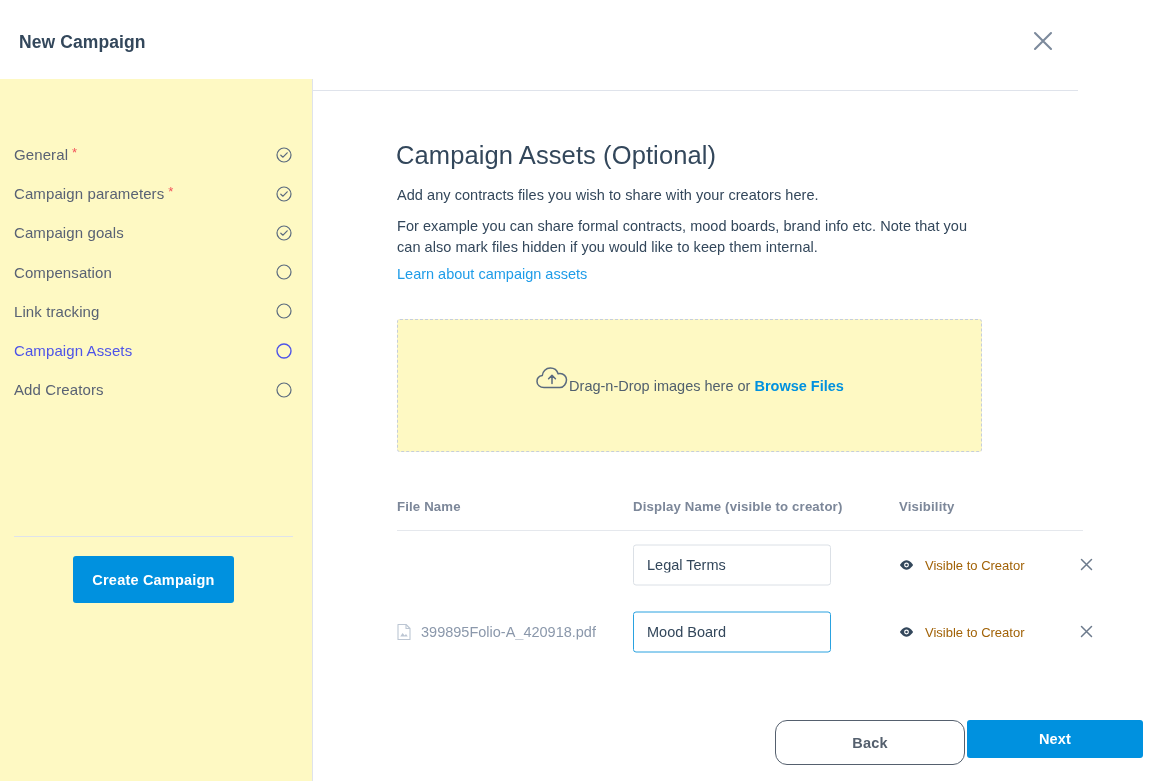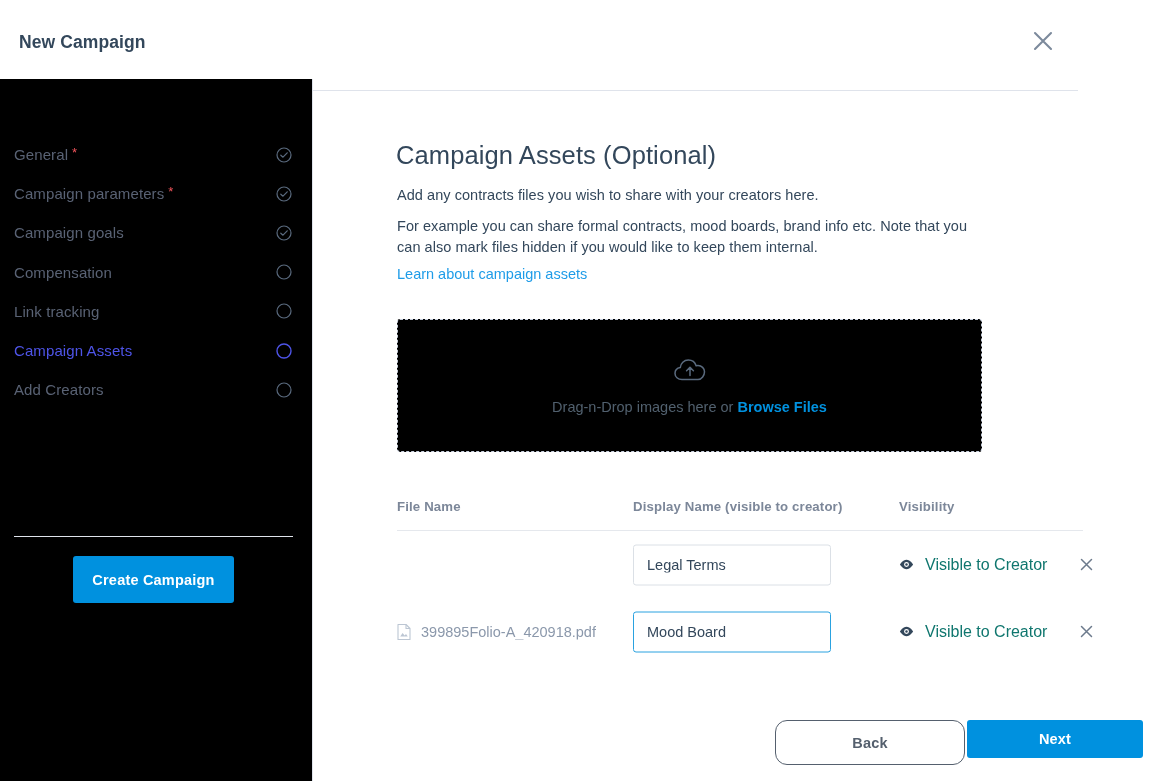--- a/index.html
+++ b/index.html
@@ -55,21 +55,21 @@
 
   
   .sidebar {
     position: absolute;
     left: 0;
     top: 79px;
     width: 313px;
     height: 702px;
     border-right: 1px solid #dfe3eb;
     box-sizing: border-box;
-    background: #000000;
+    background: #fef9c3;
   }
   .steps {
     position: absolute;
     left: 14px;
     top: 56px;
     width: 280px;
   }
   .step {
     position: relative;
     height: 39.2px;
@@ -175,23 +175,23 @@
   
   .dropzone {
     position: absolute;
     left: 83px;
     top: 240px;
     width: 585px;
     height: 133px;
     box-sizing: border-box;
     border: 1px dashed #c6cedb;
     border-radius: 3px;
-    background: #000000;
+    background: #fef9c3;
     display: flex;
-    flex-direction: column;
+    flex-direction: row;
     align-items: center;
     justify-content: center;
     cursor: pointer;
   }
   .dz-icon { margin-bottom: 15px; }
   .dz-icon svg { display: block; }
   .dz-text {
     font-size: 14.5px;
     color: #51606e;
   }
@@ -284,22 +284,22 @@
     align-items: center;
     cursor: pointer;
   }
   .eye-icon {
     width: 15px;
     height: 15px;
     margin-right: 11px;
   }
   .eye-icon svg { display: block; }
   .vis-label {
-    font-size: 16px;
-    color: #0f766e;
+    font-size: 13px;
+    color: #a16207;
     white-space: nowrap;
   }
   .cell-remove {
     position: absolute;
     left: 679px;
     top: 50%;
     transform: translateY(-50%);
     width: 20px;
     height: 20px;
     display: flex;

